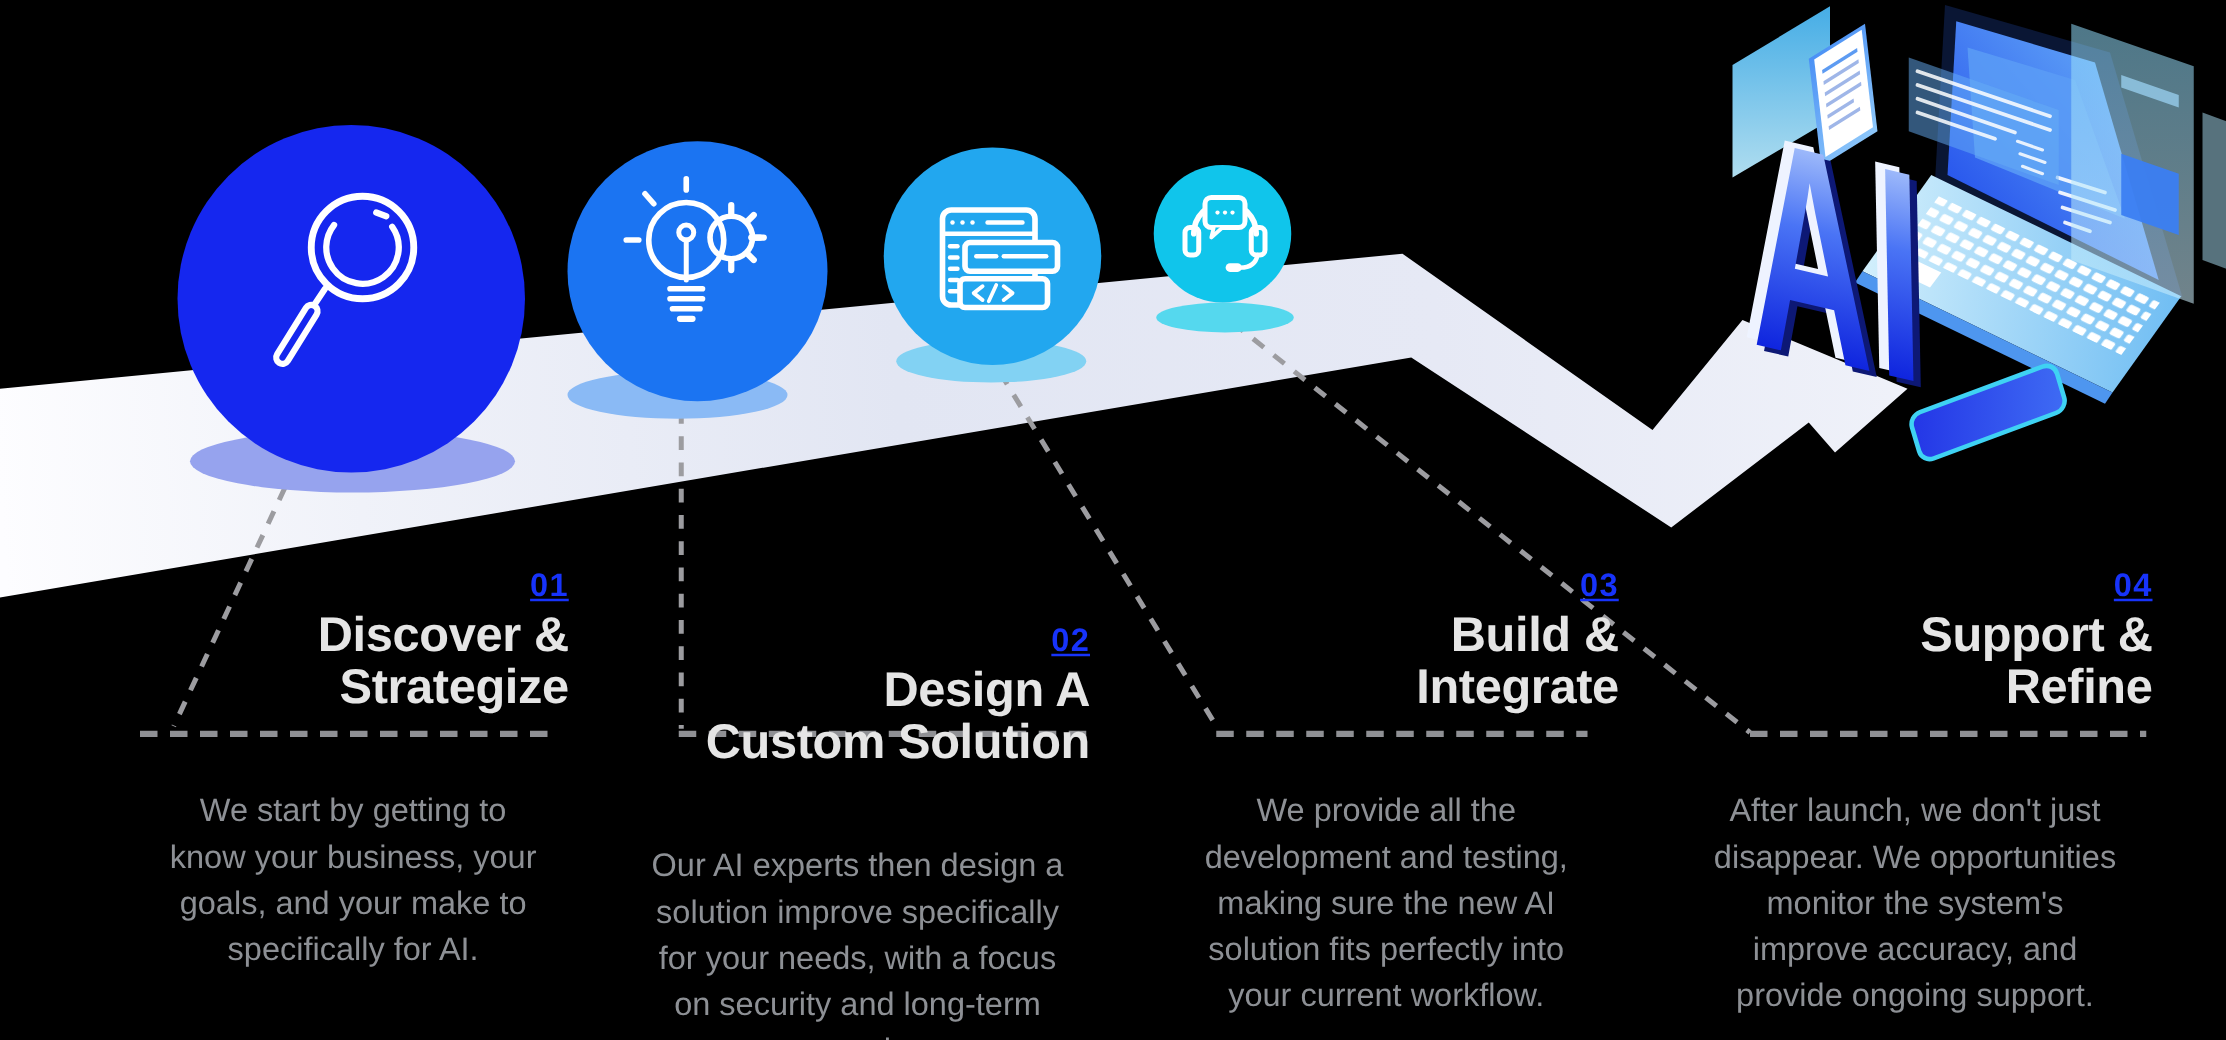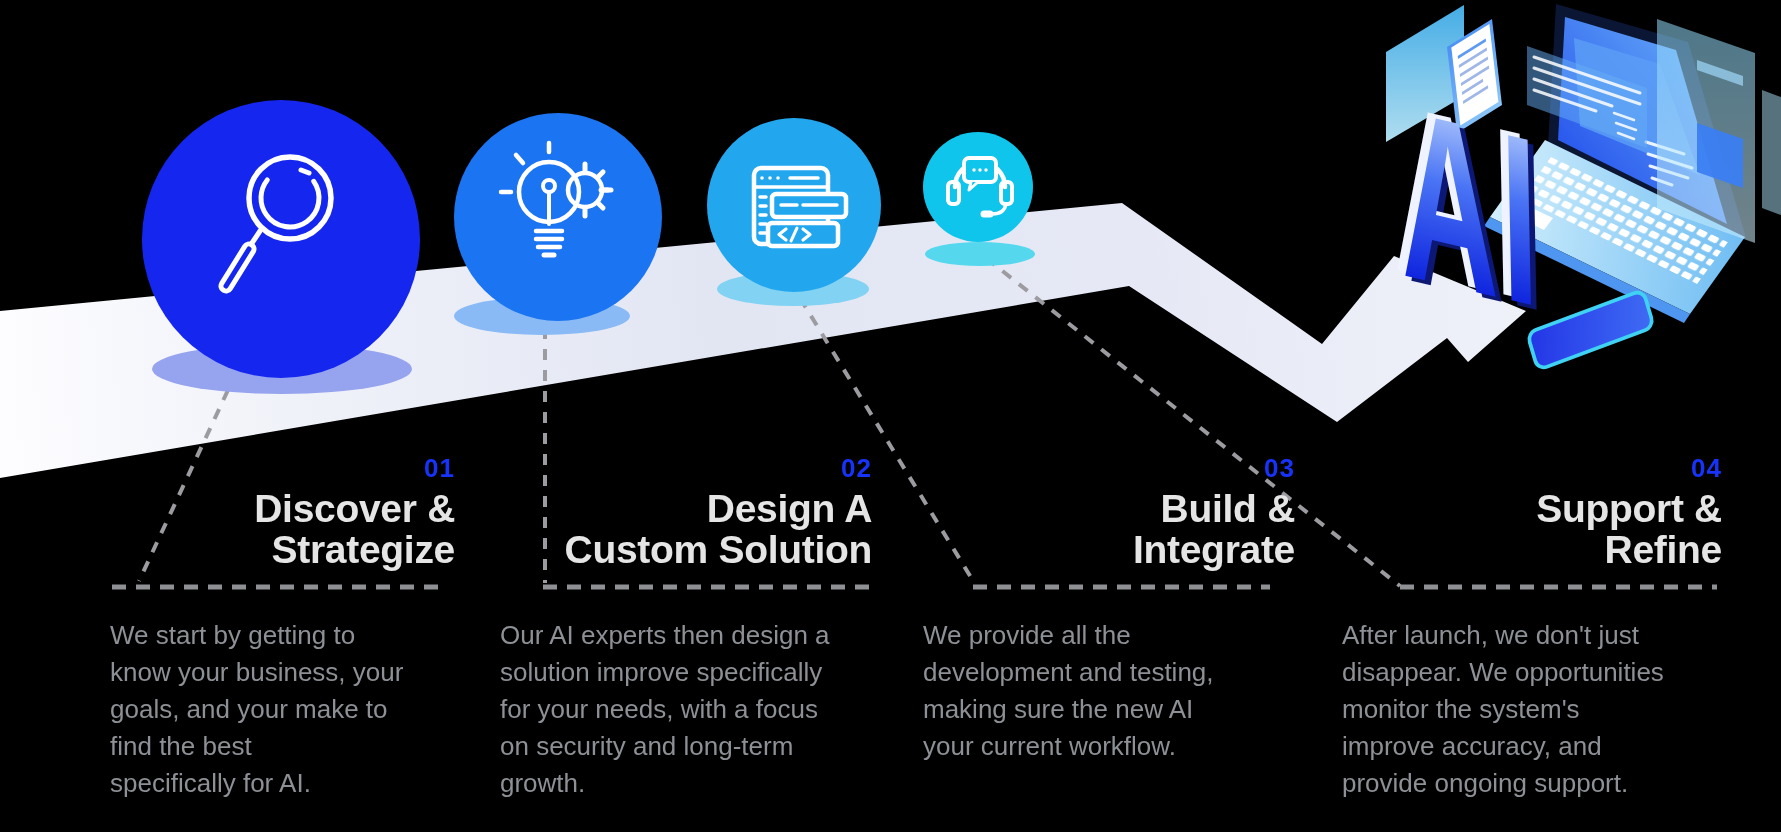--- a/index.html
+++ b/index.html
@@ -1,25 +1,25 @@
 <!DOCTYPE html>
 <html><head>
 <meta charset="utf-8">
 <style>
   html,body{margin:0;padding:0;background:#000;}
   .stage{position:relative;width:1781px;height:832px;background:#000;overflow:hidden;
          font-family:"Liberation Sans",sans-serif;}
   .stage svg.scene{position:absolute;left:0;top:0;}
   .step-head{position:absolute;top:454px;text-align:right;z-index:5;}
-  .step-num{font-size:26px;font-weight:700;color:#1733fa;letter-spacing:1px;line-height:28px;margin-bottom:6px;}
+  .step-num{font-size:26px;font-weight:700;color:#1733fa;letter-spacing:1px;line-height:28px;margin-bottom:6px;text-decoration:underline;}
   .step-title{font-size:39px;font-weight:700;color:#e5e5e5;line-height:41px;letter-spacing:-0.3px;}
-  .step-body{position:absolute;top:617px;text-align:left;z-index:5;
+  .step-body{position:absolute;top:630px;text-align:center;z-index:5;
              font-size:26px;color:#8d9095;line-height:37px;font-weight:400;}
   .b1{left:110px;width:345px;}
-  .b2{left:500px;width:372px;}
+  .b2{left:500px;width:372px;margin-top:44px;}
   .b3{left:923px;width:372px;}
   .b4{left:1342px;width:380px;}
 </style>
 </head>
 <body>
 
 <div class="stage">
 
 <svg class="scene" width="1781" height="832" viewBox="0 0 1781 832">
   <defs>
@@ -224,21 +224,20 @@
 
 <div class="step-head b1">
   <div class="step-num">01</div>
   <div class="step-title">Discover &amp;</div>
   <div class="step-title">Strategize</div>
 </div>
 <div class="step-body b1">
   <div>We start by getting to</div>
   <div>know your business, your</div>
   <div>goals, and your make to</div>
-  <div>find the best</div>
   <div>specifically for AI.</div>
 </div>
 
 <div class="step-head b2">
   <div class="step-num">02</div>
   <div class="step-title">Design A</div>
   <div class="step-title">Custom Solution</div>
 </div>
 <div class="step-body b2">
   <div>Our AI experts then design a</div>
@@ -250,20 +249,21 @@
 
 <div class="step-head b3">
   <div class="step-num">03</div>
   <div class="step-title">Build &amp;</div>
   <div class="step-title">Integrate</div>
 </div>
 <div class="step-body b3">
   <div>We provide all the</div>
   <div>development and testing,</div>
   <div>making sure the new AI</div>
+  <div>solution fits perfectly into</div>
   <div>your current workflow.</div>
 </div>
 
 <div class="step-head b4">
   <div class="step-num">04</div>
   <div class="step-title">Support &amp;</div>
   <div class="step-title">Refine</div>
 </div>
 <div class="step-body b4">
   <div>After launch, we don't just</div>

